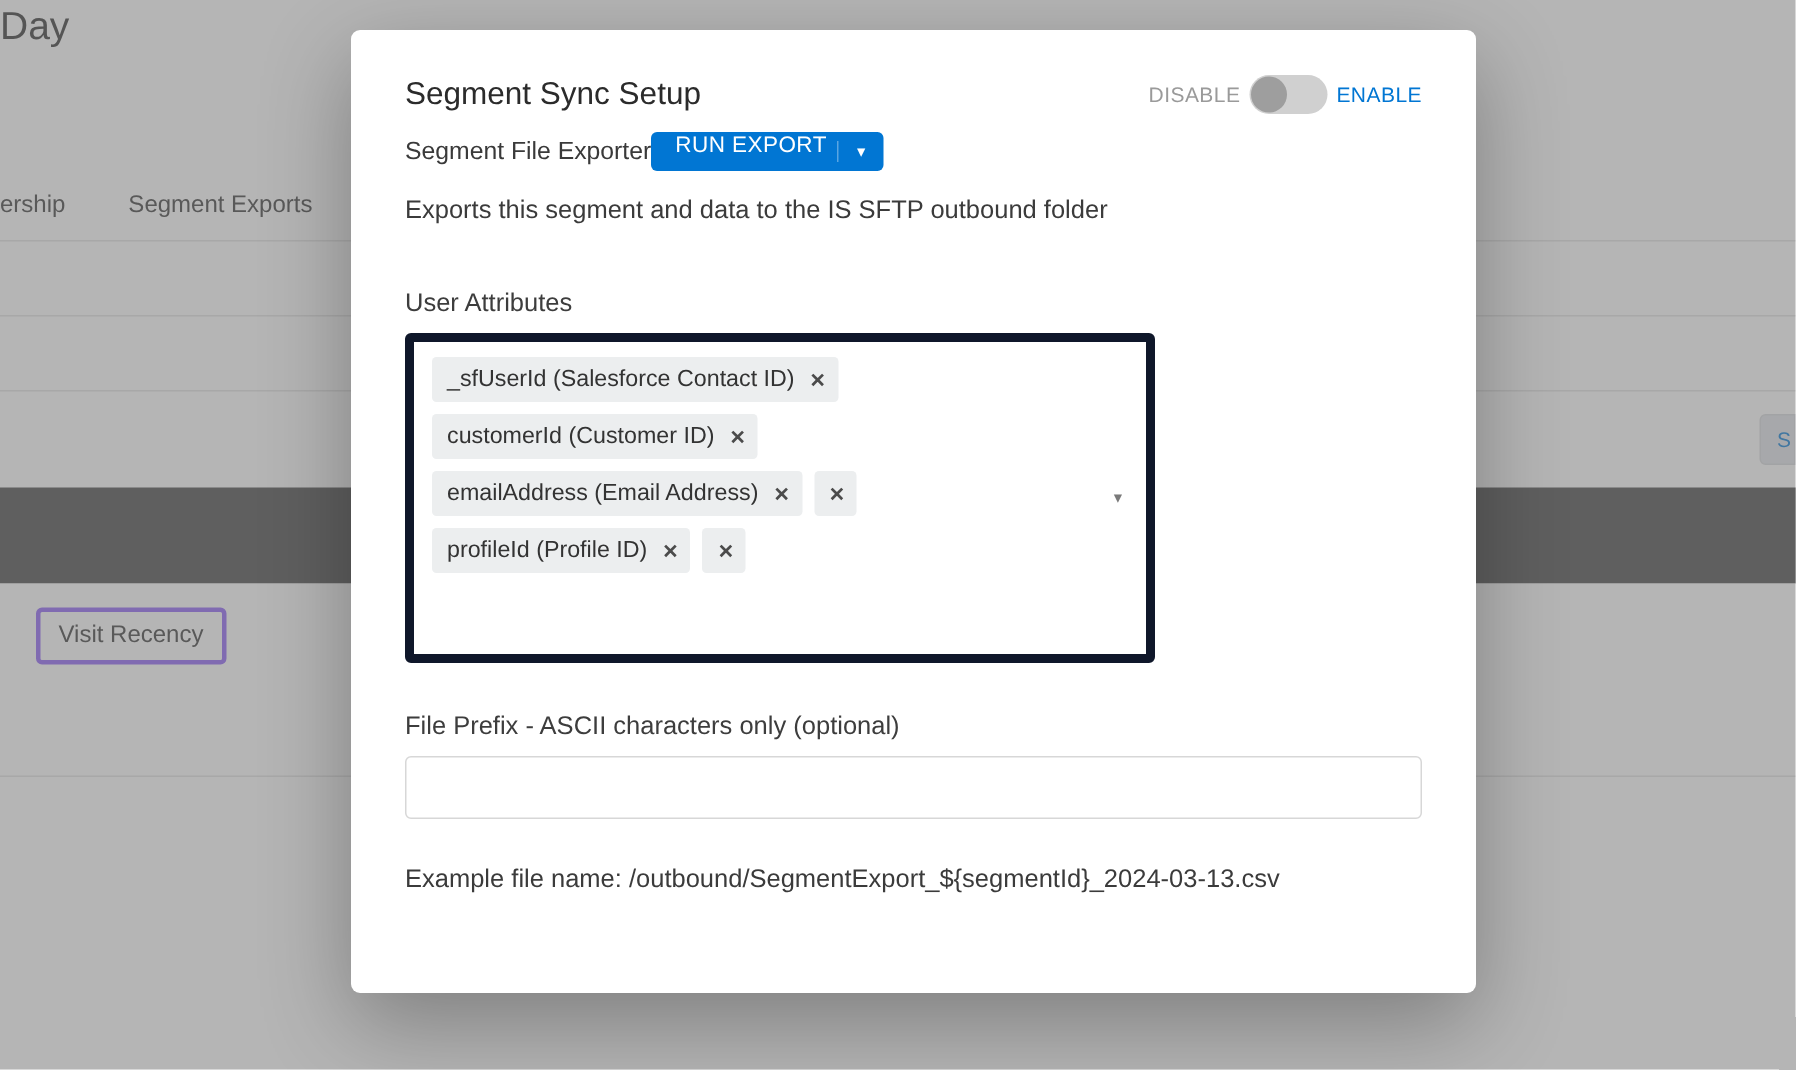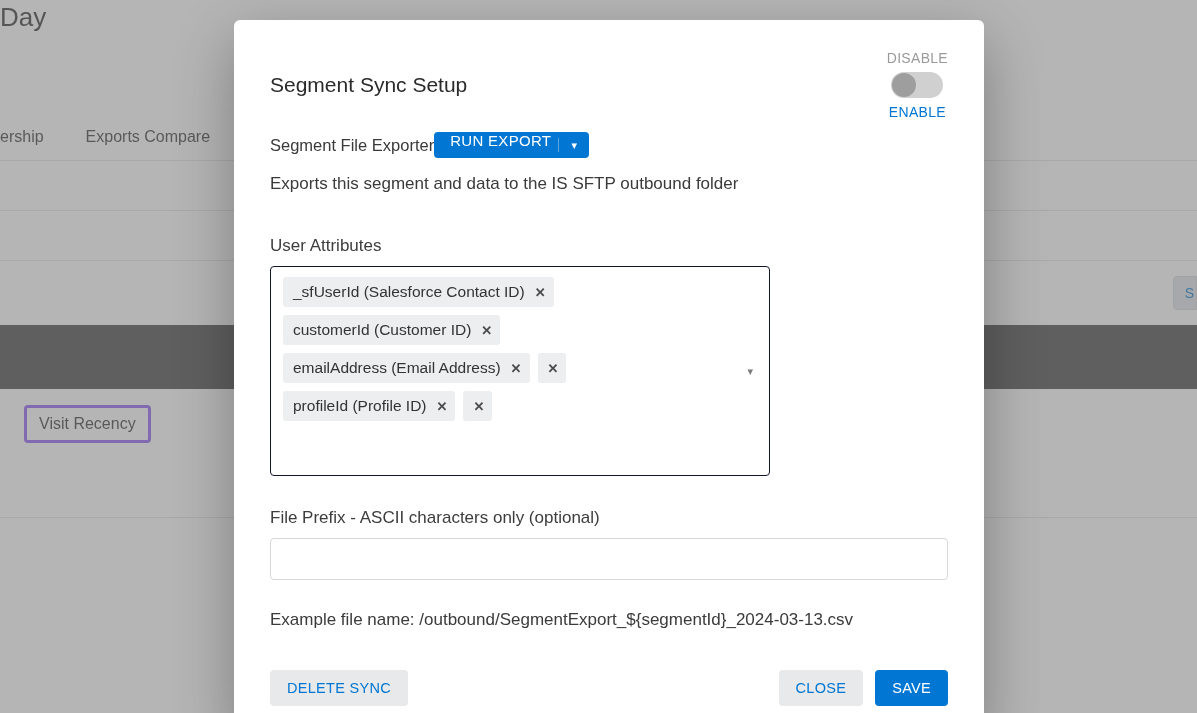--- a/index.html
+++ b/index.html
@@ -142,21 +142,20 @@
 }
 .modal-title {
   font-size: 21px;
   font-weight: 500;
   color: #2b2b2b;
 }
 .toggle-group {
   display:flex;
   align-items:center;
   gap: 6px;
-  flex-direction: column;
 }
 .toggle-label-off {
   font-size: 14px;
   color: #9a9a9a;
   letter-spacing: 0.3px;
 }
 .toggle-label-on {
   font-size: 14px;
   color: #0176d3;
   letter-spacing: 0.3px;
@@ -219,21 +218,21 @@
   font-size: 17px;
   color: #3b3b3b;
   margin-bottom: 42px;
 }
 .section-label {
   font-size: 17px;
   color: #3d3d3d;
   margin-bottom: 10px;
 }
 .attr-box {
-  border:1px solid #0f172a;
+  border:6px solid #0f172a;
   border-radius:4px;
   padding: 10px 44px 54px 12px;
   display:flex;
   flex-wrap:wrap;
   gap: 8px;
   position:relative;
   width: 500px;
   margin-bottom: 32px;
 }
 .attr-caret {
@@ -301,21 +300,21 @@
   gap:12px;
 }
 </style>
 </head>
 <body>
 
 <div class="bg-page">
   <div class="bg-heading">Day</div>
   <div class="bg-nav">
     <div class="bg-nav-item">ership</div>
-    <div class="bg-nav-item">Exports Compare</div>
+    <div class="bg-nav-item">Segment Exports</div>
   </div>
   <div class="bg-row1"></div>
   <div class="bg-row2"></div>
   <div class="bg-row3">
     <div class="bg-btn-s">S</div>
   </div>
   <div class="bg-band"></div>
   <div class="bg-lower"></div>
   <div class="bg-chip">Visit Recency</div>
   <div class="bg-lower-border"></div>
@@ -369,23 +368,16 @@
           <span class="chip-x">✕</span>
         </div>
         <span class="attr-caret">▾</span>
       </div>
 
       <div class="section-label">File Prefix - ASCII characters only (optional)</div>
       <input class="prefix-input" type="text" value="" style="">
 
       <div class="example">Example file name: /outbound/SegmentExport_${segmentId}_2024-03-13.csv</div>
 
-      <div class="footer-row">
-        <button class="btn btn-neutral">DELETE SYNC</button>
-        <div class="footer-right">
-          <button class="btn btn-neutral">CLOSE</button>
-          <button class="btn btn-primary">SAVE</button>
-        </div>
-      </div>
 
     </div>
   </div>
 </div>
 
 </body></html>

